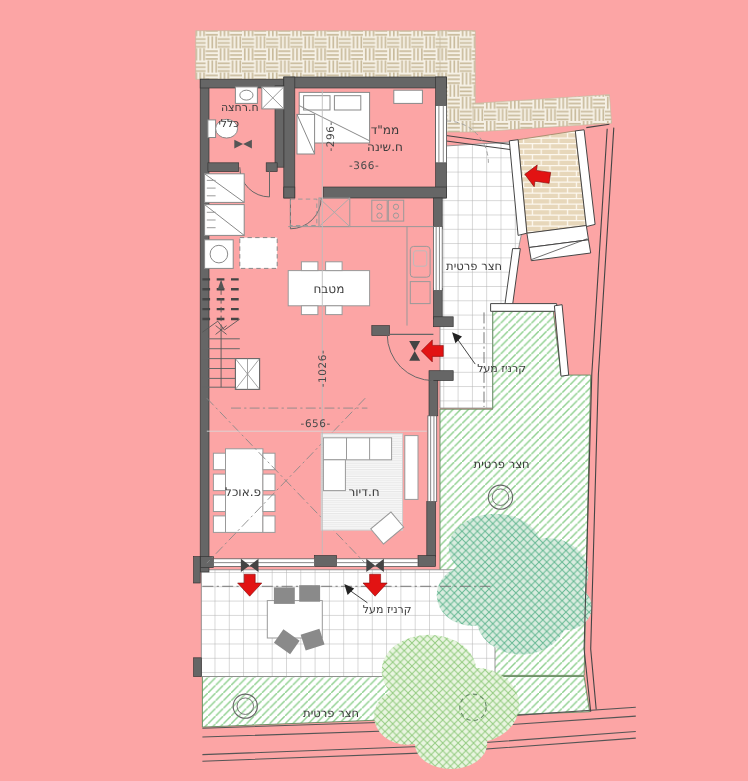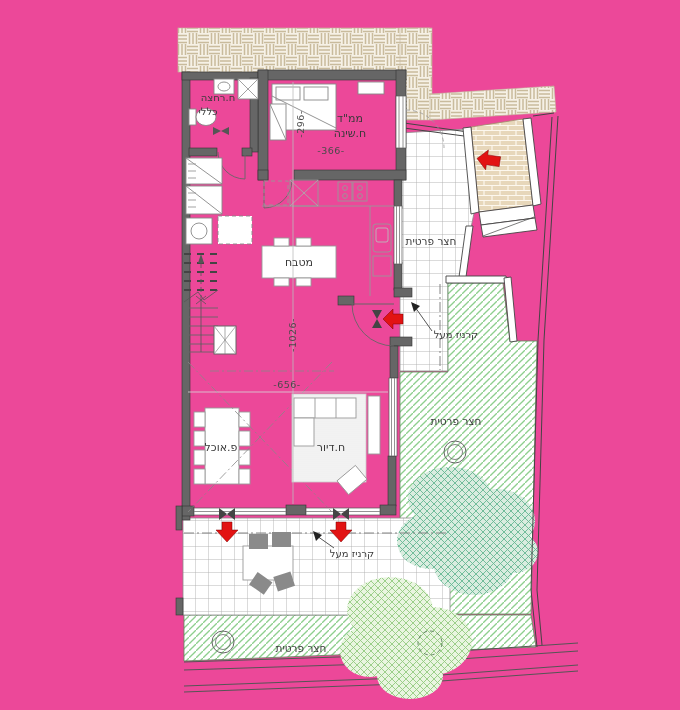--- a/index.html
+++ b/index.html
@@ -1,16 +1,16 @@
 <!DOCTYPE html>
 <html><head>
 <meta charset="utf-8">
 <style>
   html,body{margin:0;padding:0;background:#ffffff;}
-  .canvas{position:relative;width:680px;height:710px;background:#ec4899;overflow:hidden;}
+  .canvas{position:relative;width:680px;height:710px;background:#fca5a5;overflow:hidden;}
   svg text{font-family:"DejaVu Sans",sans-serif;fill:#3a3a3a;}
   .room-label{font-size:11px;}
   .sub-label{font-size:10px;}
   .yard-label{font-size:10.5px;}
   .dim-label{font-size:9.5px;fill:#4a4a4a;letter-spacing:.5px;}
   .cornice-label{font-size:10px;}
 </style>
 </head>
 <body>
 

